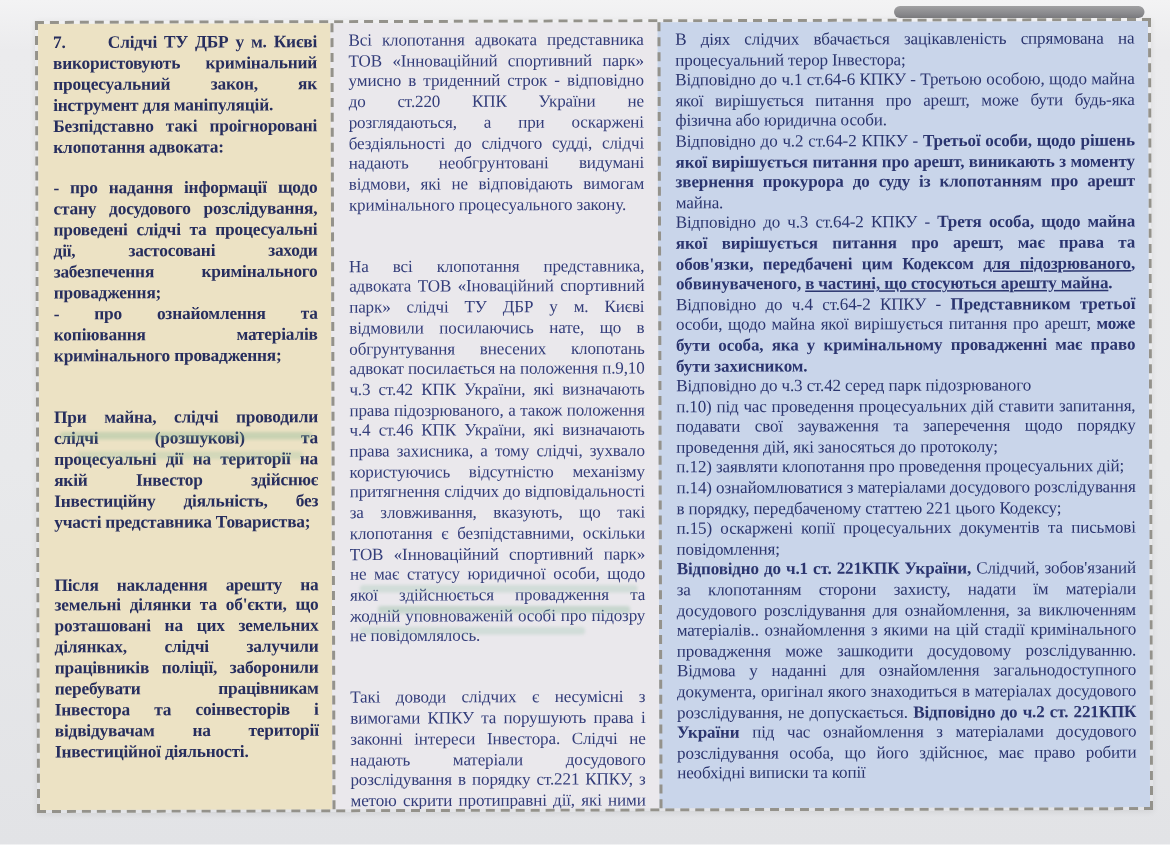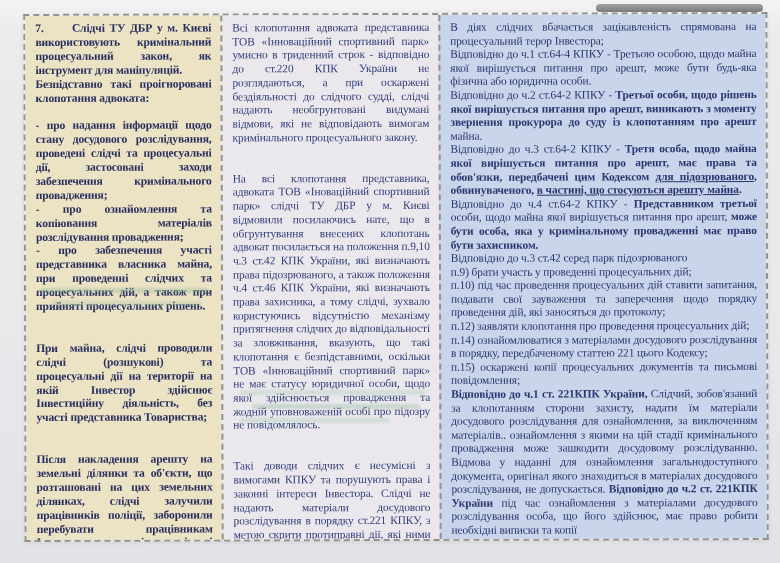--- a/index.html
+++ b/index.html
@@ -38,38 +38,36 @@
 </head>
 <body style="background: linear-gradient(rgb(243, 243, 244) 0%, rgb(235, 235, 237) 6%, rgb(232, 233, 235) 55%, rgb(226, 227, 230) 100%);">
 
 <div class="artifact-bar"></div>
 
 <div class="doc-table">
   <div class="cell cell-1" style="background: rgb(236, 226, 196); color: rgb(39, 46, 94);">
       <p><span>7.&nbsp;&nbsp;&nbsp;&nbsp;&nbsp; Слідчі ТУ ДБР у м. Києві використовують кримінальний процесуальний закон, як інструмент для маніпуляцій.</span></p>
       <p><span>Безпідставно такі проігноровані клопотання адвоката:</span></p>
       <p style="margin-top: 13.9px;"><span>- про надання інформації щодо стану досудового розслідування, проведені слідчі та процесуальні дії, застосовані заходи забезпечення кримінального провадження;</span></p>
-      <p><span>- про ознайомлення та копіювання матеріалів розслідування провадження;</span></p>
-      <p><span>- про забезпечення участі представника власника майна, при проведенні слідчих та процесуальних дій, а також при прийняті процесуальних рішень.</span></p>
+      <p><span>- про ознайомлення та копіювання матеріалів кримінального провадження;</span></p>
       <p style="margin-top: 27.8px;"><span>При майна, слідчі проводили слідчі (розшукові) та процесуальні дії на території на якій Інвестор здійснює Інвестиційну діяльність, без участі представника Товариства;</span></p>
       <p style="margin-top: 27.8px;"><span>Після накладення арешту на земельні ділянки та об'єкти, що розташовані на цих земельних ділянках, слідчі залучили працівників поліції, заборонили перебувати працівникам Інвестора та соінвесторів і відвідувачам на території Інвестиційної діяльності.</span></p>
     </div>
   <div class="cell cell-2" style="background: rgb(234, 232, 236); color: rgb(51, 61, 122);">
       <p><span>Всі клопотання адвоката представника ТОВ «Інноваційний спортивний парк» умисно в триденний строк - відповідно до ст.220 КПК України не розглядаються, а при оскаржені бездіяльності до слідчого судді, слідчі надають необгрунтовані видумані відмови, які не відповідають вимогам кримінального процесуального закону.</span></p>
       <p style="margin-top: 27.4px;"><span>На всі клопотання представника, адвоката ТОВ «Іноваційний спортивний парк» слідчі ТУ ДБР у м. Києві відмовили посилаючись нате, що в обгрунтування внесених клопотань адвокат посилається на положення п.9,10 ч.3 ст.42 КПК України, які визначають права підозрюваного, а також положення ч.4 ст.46 КПК України, які визначають права захисника, а тому слідчі, зухвало користуючись відсутністю механізму притягнення слідчих до відповідальності за зловживання, вказують, що такі клопотання є безпідставними, оскільки ТОВ «Інноваційний спортивний парк» не має статусу юридичної особи, щодо якої здійснюється провадження та жодній уповноваженій особі про підозру не повідомлялось.</span></p>
       <p style="margin-top: 27.4px;"><span>Такі доводи слідчих є несумісні з вимогами КПКУ та порушують права і законні інтереси Інвестора. Слідчі не надають матеріали досудового розслідування в порядку ст.221 КПКУ, з метою скрити протиправні дії, які ними вчиняються відносно Інвестора, що унеможливлює їх оскарження.</span></p>
     </div>
   <div class="cell cell-3" style="background: rgb(201, 213, 234); color: rgb(43, 53, 111);">
       <p><span>В діях слідчих вбачається зацікавленість спрямована на процесуальний терор Інвестора;</span></p>
-      <p><span>Відповідно до ч.1 ст.64-4 КПКУ - Третьою особою, щодо майна якої вирішується питання про арешт, може бути будь-яка фізична або юридична особи.</span></p>
+      <p><span>Відповідно до ч.1 ст.64-6 КПКУ - Третьою особою, щодо майна якої вирішується питання про арешт, може бути будь-яка фізична або юридична особи.</span></p>
       <p><span>Відповідно до ч.2 ст.64-2 КПКУ - </span><span style="font-weight: 700;">Третьої особи, щодо рішень якої вирішується питання про арешт, виникають з моменту звернення прокурора до суду із клопотанням про арешт </span><span>майна.</span></p>
       <p><span>Відповідно до ч.3 ст.64-2 КПКУ - </span><span style="font-weight: 700;">Третя особа, щодо майна якої вирішується питання про арешт, має права та обов'язки, передбачені цим Кодексом </span><span style="font-weight: 700; text-decoration: underline;">для підозрюваного</span><span style="font-weight: 700;">, обвинуваченого, </span><span style="font-weight: 700; text-decoration: underline;">в частині, що стосуються арешту майна</span><span style="font-weight: 700;">.</span></p>
       <p><span>Відповідно до ч.4 ст.64-2 КПКУ - </span><span style="font-weight: 700;">Представником третьої </span><span>особи, щодо майна якої вирішується питання про арешт, </span><span style="font-weight: 700;">може бути особа, яка у кримінальному провадженні має право бути захисником.</span></p>
       <p><span>Відповідно до ч.3 ст.42 серед парк підозрюваного</span></p>
-      <p><span>п.9) брати участь у проведенні процесуальних дій;</span></p>
       <p><span>п.10) під час проведення процесуальних дій ставити запитання, подавати свої зауваження та заперечення щодо порядку проведення дій, які заносяться до протоколу;</span></p>
       <p><span>п.12) заявляти клопотання про проведення процесуальних дій;</span></p>
       <p><span>п.14) ознайомлюватися з матеріалами досудового розслідування в порядку, передбаченому статтею 221 цього Кодексу;</span></p>
       <p><span>п.15) оскаржені копії процесуальних документів та письмові повідомлення;</span></p>
       <p><span style="font-weight: 700;">Відповідно до ч.1 ст. 221КПК України, </span><span>Слідчий, зобов'язаний за клопотанням сторони захисту, надати їм матеріали досудового розслідування для ознайомлення, за виключенням матеріалів.. ознайомлення з якими на цій стадії кримінального провадження може зашкодити досудовому розслідуванню. Відмова у наданні для ознайомлення загальнодоступного документа, оригінал якого знаходиться в матеріалах досудового розслідування, не допускається. </span><span style="font-weight: 700;">Відповідно до ч.2 ст. 221КПК України </span><span>під час ознайомлення з матеріалами досудового розслідування особа, що його здійснює, має право робити необхідні виписки та копії</span></p>
     </div>
 </div>
 
 <div class="bleed" style="left:40px;top:288px;width:168px;height:5px;"></div>
 <div class="bleed b2" style="left:52px;top:301px;width:150px;height:5px;"></div>

